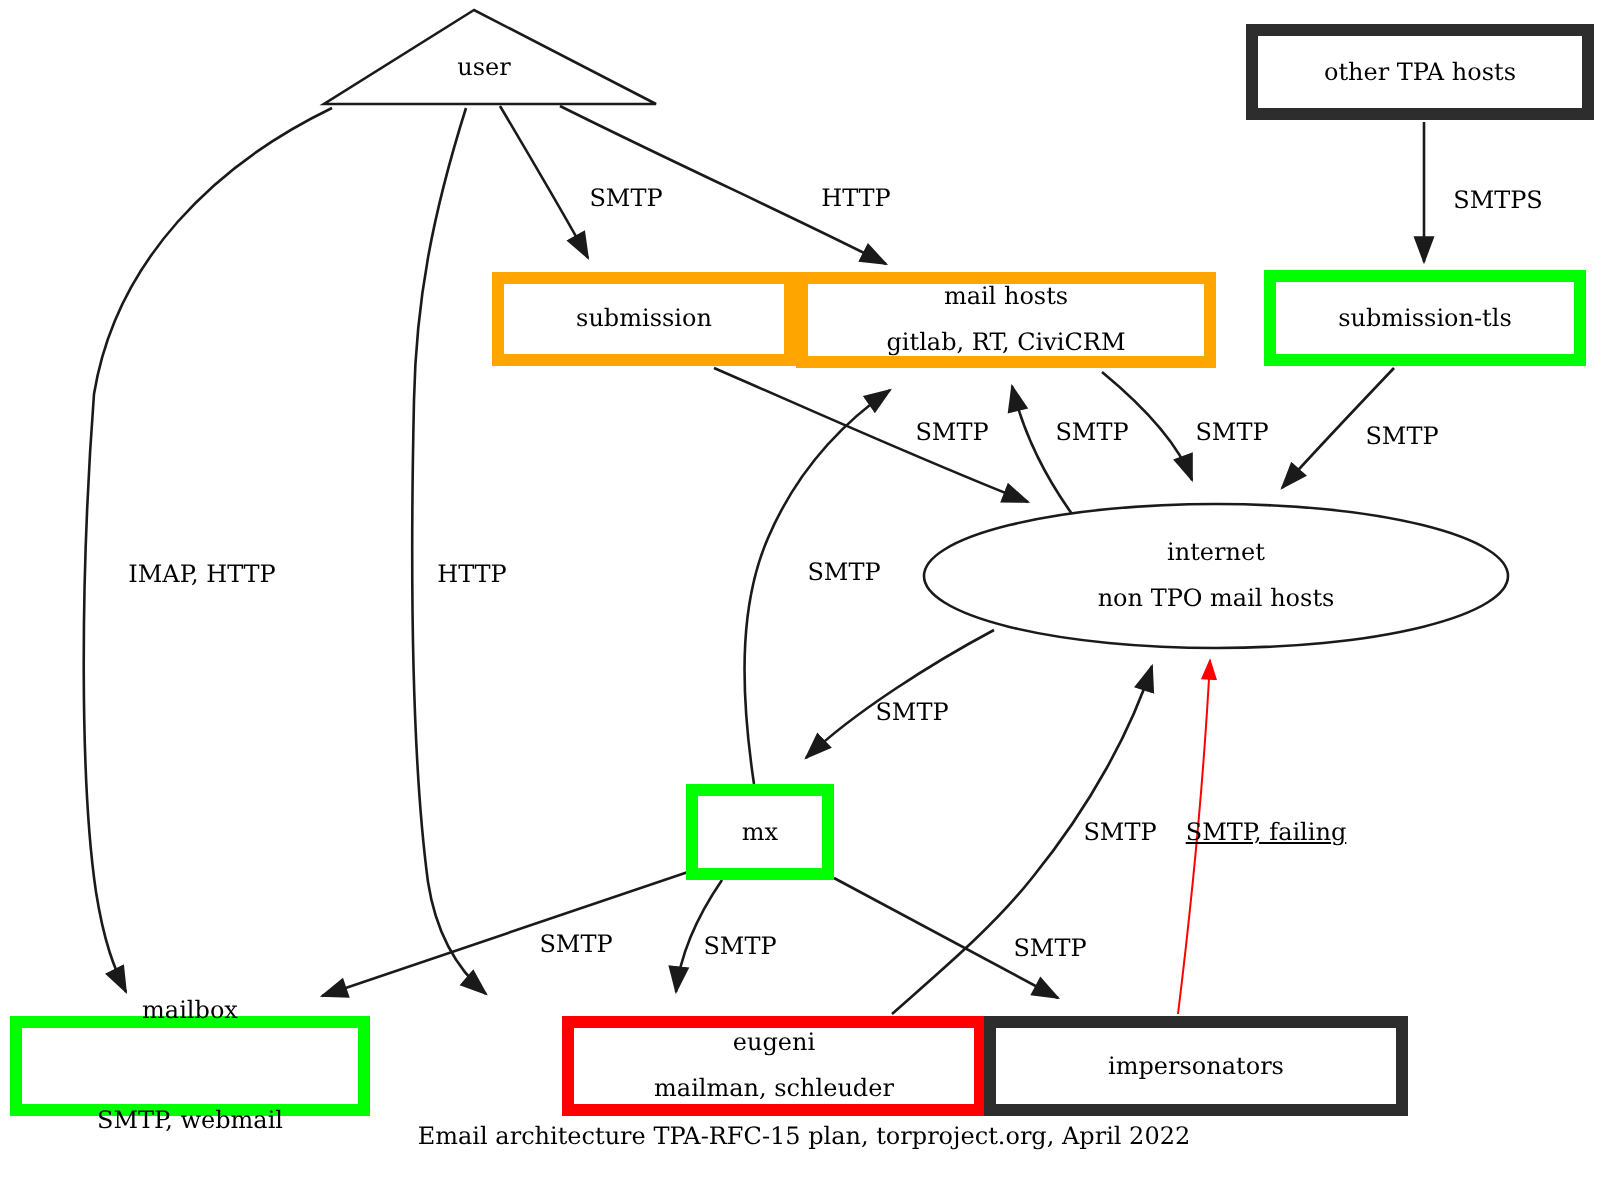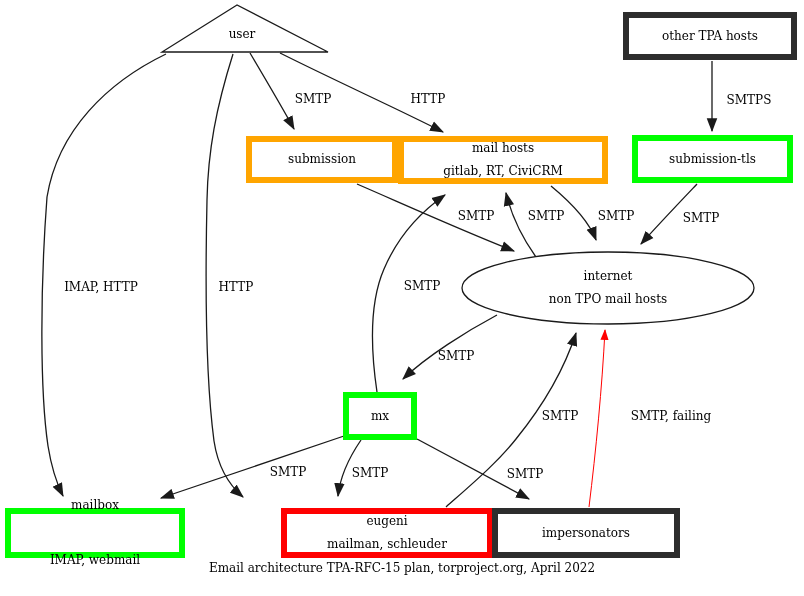--- a/index.html
+++ b/index.html
@@ -91,44 +91,44 @@
   <div class="node green" style="left:632px; top:135px; width:161px; height:48px;">
     <div>submission-tls</div>
   </div>
 
   <div class="node green" style="left:343px; top:392px; width:74px; height:48px;">
     <div>mx</div>
   </div>
 
   <div class="node green" style="left:5px; top:508px; width:180px; height:50px;gap:32px;">
     <div>mailbox</div>
-    <div>IMAP, webmail</div>
+    <div>SMTP, webmail</div>
   </div>
 
   <div class="node red" style="left:233px; top:508px; width:212px; height:50px;margin-left:48px;">
     <div>eugeni</div>
     <div>mailman, schleuder</div>
   </div>
 
-  <div class="node dark" style="left:492px; top:508px; width:188px; height:50px;gap:20px;">
+  <div class="node dark" style="left:492px; top:508px; width:212px; height:50px;gap:20px;">
     <div>impersonators</div>
   </div>
 
   <div class="edge-label" style="left:313px; top:99px;">SMTP</div>
   <div class="edge-label" style="left:428px; top:99px;">HTTP</div>
   <div class="edge-label" style="left:101px; top:287px;">IMAP, HTTP</div>
   <div class="edge-label" style="left:236px; top:287px;">HTTP</div>
   <div class="edge-label" style="left:749px; top:100px;">SMTPS</div>
   <div class="edge-label" style="left:476px; top:216px;">SMTP</div>
   <div class="edge-label" style="left:546px; top:216px;">SMTP</div>
   <div class="edge-label" style="left:616px; top:216px;">SMTP</div>
   <div class="edge-label" style="left:701px; top:218px;">SMTP</div>
   <div class="edge-label" style="left:422px; top:286px;">SMTP</div>
   <div class="edge-label" style="left:456px; top:356px;">SMTP</div>
   <div class="edge-label" style="left:288px; top:472px;">SMTP</div>
   <div class="edge-label" style="left:370px; top:473px;">SMTP</div>
   <div class="edge-label" style="left:525px; top:474px;">SMTP</div>
   <div class="edge-label" style="left:560px; top:416px;">SMTP</div>
-  <div class="edge-label" style="left:671px; top:416px;">SMTP, failing</div>
+  <div class="edge-label" style="left:633px; top:416px;text-decoration:underline;">SMTP, failing</div>
 
   <div class="caption">Email architecture TPA-RFC-15 plan, torproject.org, April 2022</div>
 
 </div>
 
 </body></html>

